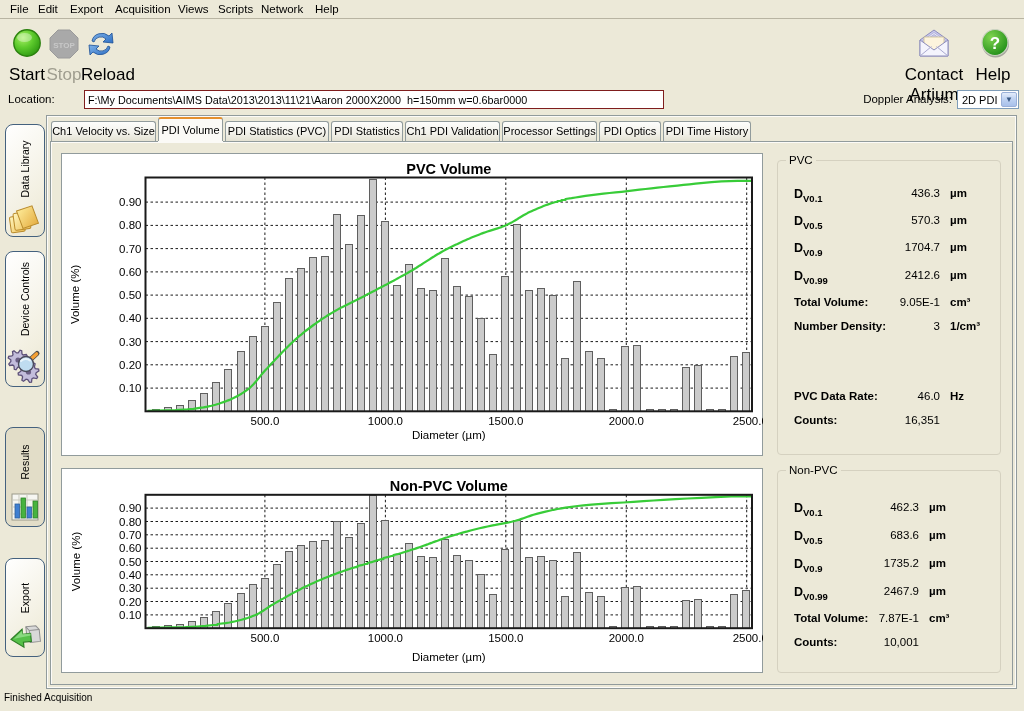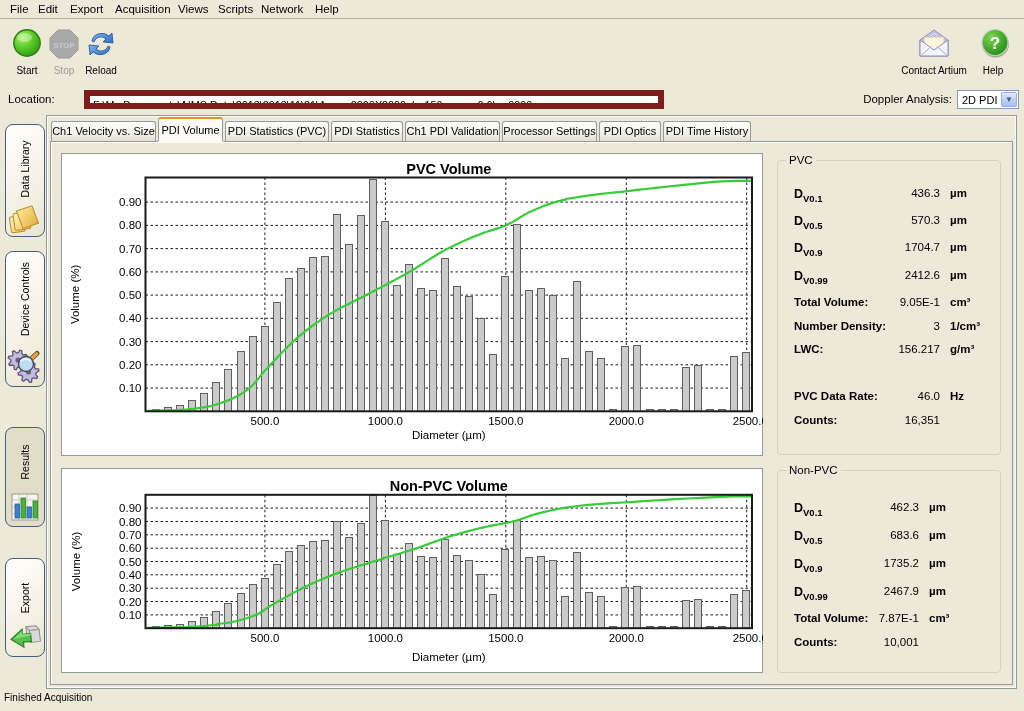--- a/index.html
+++ b/index.html
@@ -5,25 +5,25 @@
 <style>
 * { margin:0; padding:0; box-sizing:border-box; }
 html,body { width:1024px; height:711px; overflow:hidden; background:#ece9d8;
   font-family:"Liberation Sans", sans-serif; }
 #root { position:relative; width:1024px; height:711px; background:#ece9d8; }
 
 .menubar { position:absolute; left:0; top:0; width:100%; height:19px;
   border-bottom:1px solid #b8b4a2; font-size:11.5px; color:#000; }
 .menubar span { position:absolute; top:3px; }
 
-.tlabel { position:absolute; top:65px; font-size:10px; color:#000; text-align:center; }
+.tlabel { position:absolute; top:65px; font-size:17px; color:#000; text-align:center; }
 
 .loclabel { position:absolute; left:8px; top:93px; font-size:11.5px; }
 .locinput { position:absolute; left:84px; top:90px; width:580px; height:19px; background:#fff;
-  border:6px solid #7f1d1d; font-size:10.8px; padding:2.5px 3px; color:#000; white-space:nowrap; overflow:hidden; }
+  border:1px solid #7f1d1d; font-size:10.8px; padding:2.5px 3px; color:#000; white-space:nowrap; overflow:hidden; }
 .doplabel { position:absolute; left:822px; top:93px; width:130px; font-size:11.5px; text-align:right; }
 .dropdown { position:absolute; left:957px; top:90px; width:62px; height:19px; background:#fff;
   border:1px solid #7f9db9; font-size:11px; padding:2.5px 0 0 4px; }
 .dropbtn { position:absolute; right:1px; top:1px; width:16px; height:15px;
   background:linear-gradient(180deg,#e3ecfb,#c0d3f2 45%,#a8c0ea); border:1px solid #9ab0d8; border-radius:2px;
   color:#3a5a86; font-size:8px; text-align:center; line-height:14px; }
 
 .sidebtn { position:absolute; left:5px; width:40px; background:linear-gradient(135deg,#ffffff, #f2efe0 70%, #e8e4d0);
   border:1.5px solid #44617e; border-radius:8px; }
 .sidebtn .txt { position:absolute; left:50%; top:0; transform:translate(-50%,-50%) rotate(-90deg); transform-origin:center;
@@ -396,25 +396,20 @@
 <div class="srow" style="top:135px;">
         <span class="slab" style="left:16px;">Total Volume:</span>
         <span class="sval" style="width:162px;">9.05E-1</span>
         <span class="sunit" style="left:172px;">cm³</span>
       </div>
 <div class="srow" style="top:159px;">
         <span class="slab" style="left:16px;">Number Density:</span>
         <span class="sval" style="width:162px;">3</span>
         <span class="sunit" style="left:172px;">1/cm³</span>
       </div>
-<div class="srow" style="top:182px;">
-        <span class="slab" style="left:16px;">LWC:</span>
-        <span class="sval" style="width:162px;">156.217</span>
-        <span class="sunit" style="left:172px;">g/m³</span>
-      </div>
 <div class="srow" style="top:229px;">
         <span class="slab" style="left:16px;">PVC Data Rate:</span>
         <span class="sval" style="width:162px;">46.0</span>
         <span class="sunit" style="left:172px;">Hz</span>
       </div>
 <div class="srow" style="top:253px;">
         <span class="slab" style="left:16px;">Counts:</span>
         <span class="sval" style="width:162px;">16,351</span>
       </div>
   </div>

